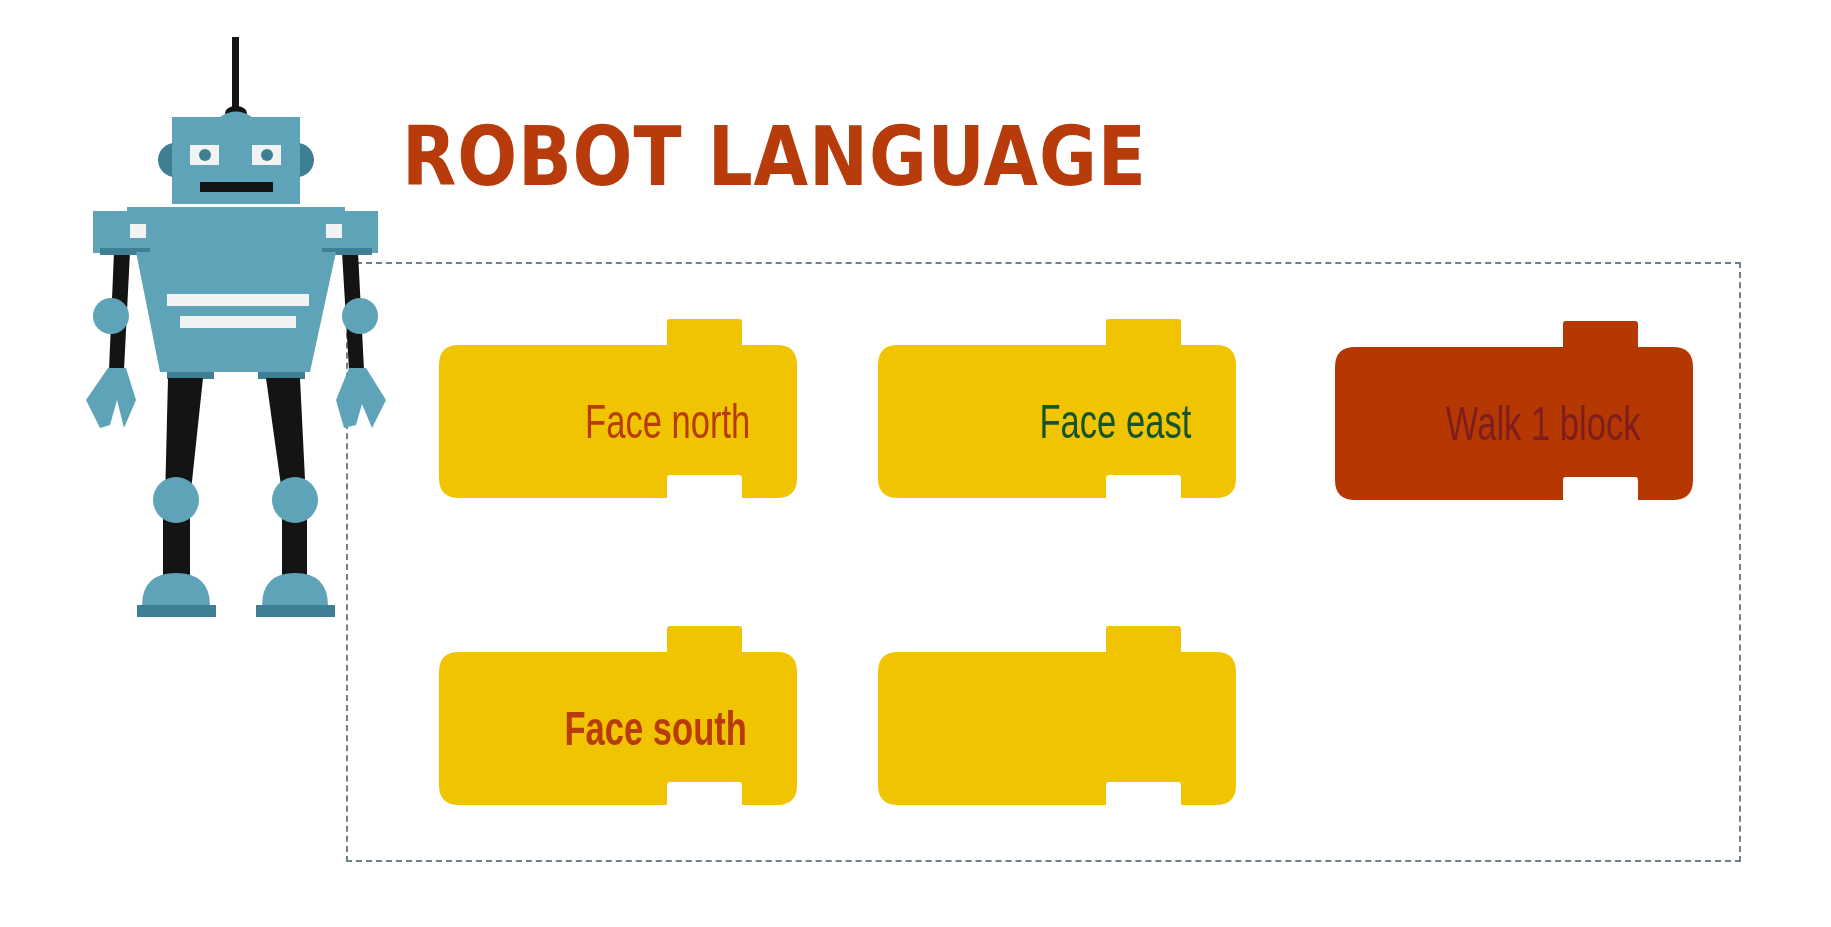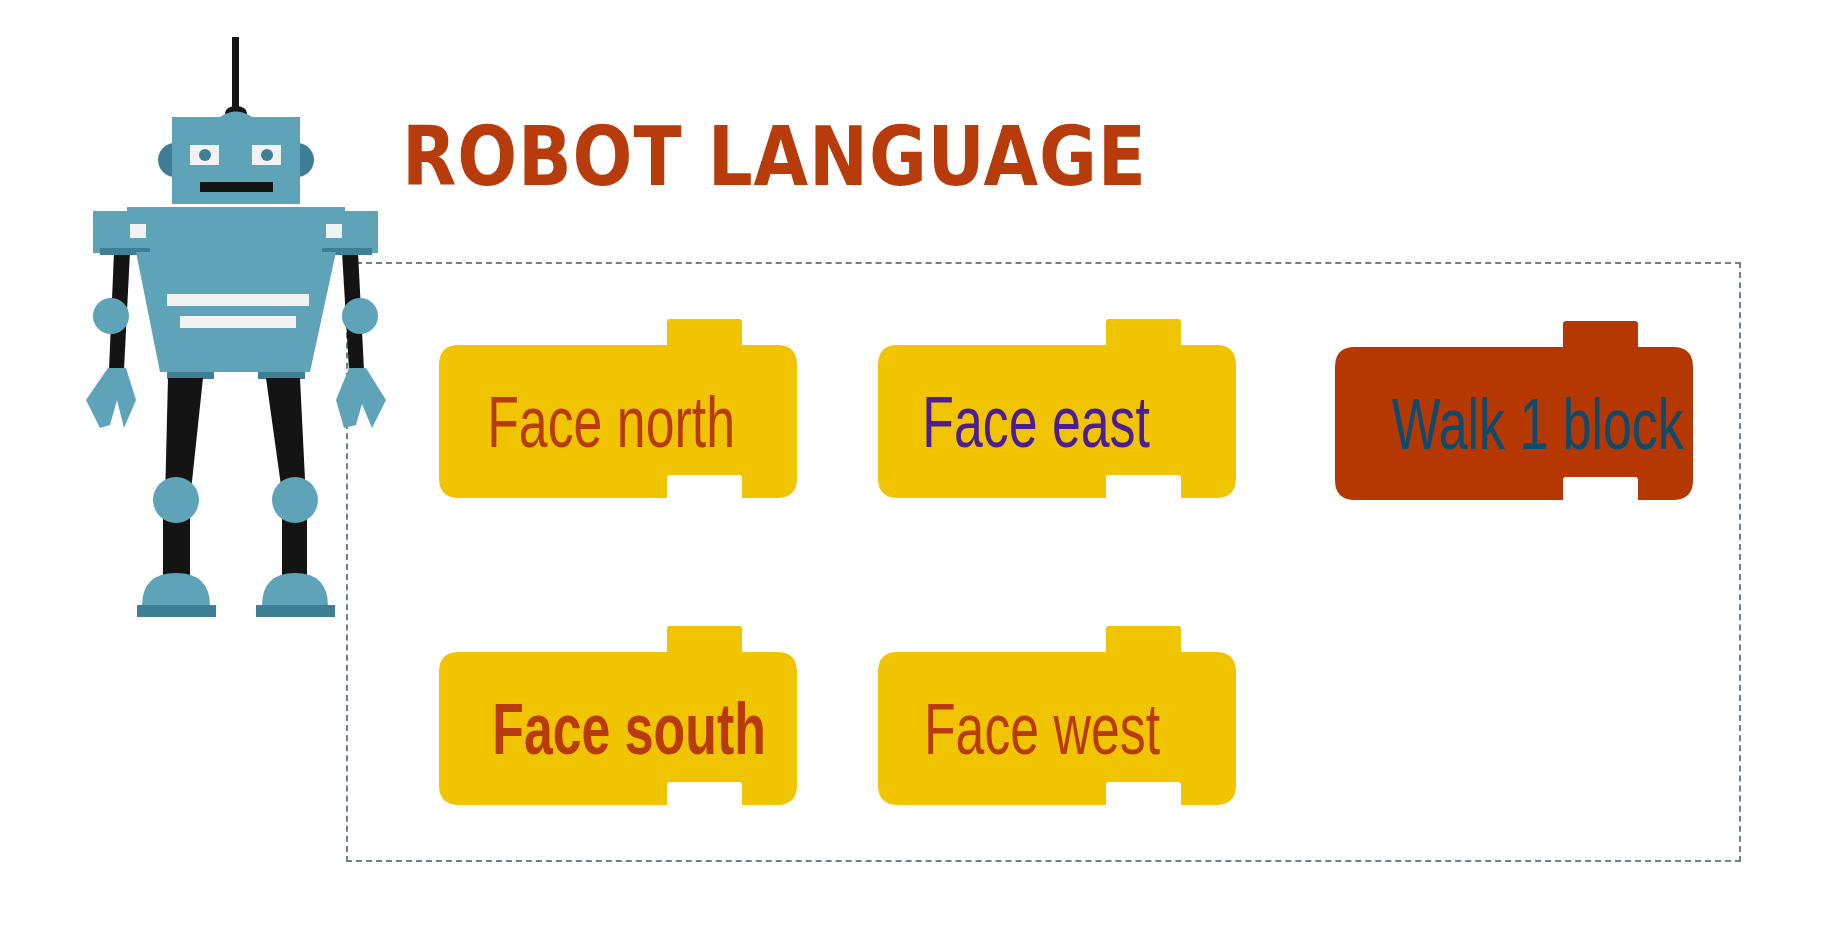--- a/index.html
+++ b/index.html
@@ -12,23 +12,23 @@
     transform: scaleX(0.86); transform-origin: left top;
     white-space: nowrap;
   }
   .frame {
     position: absolute; left: 346px; top: 262px; width: 1395px; height: 600px;
     box-sizing: border-box; border: 2px dashed; z-index: 1;
   }
   .block { position: absolute; width: 358px; height: 182px; z-index: 2; cursor: grab; }
   .block svg { position: absolute; left: 0; top: 0; }
   .block .label {
-    position: absolute; left: 0; right: 2px; top: 29px; height: 153px;
-    display: flex; align-items: center; justify-content: flex-start;
-    font-family: "Liberation Sans", sans-serif; font-size: 72px;
+    position: absolute; left: 0; right: 15px; top: 29px; height: 153px;
+    display: flex; align-items: center; justify-content: flex-end;
+    font-family: "Liberation Sans", sans-serif; font-size: 48px;
     white-space: nowrap;
   }
   .block .label span { display: inline-block; transform: scaleX(0.72); }
 </style>
 </head>
 <body>
 
 <svg class="robot" width="400" height="640" viewBox="0 0 400 640" xmlns="http://www.w3.org/2000/svg">
 
   <rect x="232" y="37" width="7" height="72" fill="#141414"></rect>
@@ -91,41 +91,38 @@
         <path d="M 20 29 L 228 29 L 228 6 Q 228 3 231 3 L 300 3 Q 303 3 303 6 L 303 29 L 338 29 Q 358 29 358 49 L 358 162 Q 358 182 338 182 L 303 182 L 303 162 Q 303 159 300 159 L 231 159 Q 228 159 228 162 L 228 182 L 20 182 Q 0 182 0 162 L 0 49 Q 0 29 20 29 Z" fill="#f0c400"></path>
       </svg>
     <div class="label" style="color: rgb(184, 60, 11);">
         <span>Face north</span>
       </div>
     </div>
     <div class="block" style="left: 878px; top: 316px;">
       <svg width="358" height="182" viewBox="0 0 358 182">
         <path d="M 20 29 L 228 29 L 228 6 Q 228 3 231 3 L 300 3 Q 303 3 303 6 L 303 29 L 338 29 Q 358 29 358 49 L 358 162 Q 358 182 338 182 L 303 182 L 303 162 Q 303 159 300 159 L 231 159 Q 228 159 228 162 L 228 182 L 20 182 Q 0 182 0 162 L 0 49 Q 0 29 20 29 Z" fill="#f0c400"></path>
       </svg>
-    <div class="label" style="color: #4c1d95;">
+    <div class="label" style="color: #14532d;">
         <span>Face east</span>
       </div>
     </div>
     <div class="block" style="left: 1335px; top: 318px;">
       <svg width="358" height="182" viewBox="0 0 358 182">
         <path d="M 20 29 L 228 29 L 228 6 Q 228 3 231 3 L 300 3 Q 303 3 303 6 L 303 29 L 338 29 Q 358 29 358 49 L 358 162 Q 358 182 338 182 L 303 182 L 303 162 Q 303 159 300 159 L 231 159 Q 228 159 228 162 L 228 182 L 20 182 Q 0 182 0 162 L 0 49 Q 0 29 20 29 Z" fill="#b53802"></path>
       </svg>
-    <div class="label" style="color: #0c4a6e;">
+    <div class="label" style="color: #7f1d1d;">
         <span>Walk 1 block</span>
       </div>
     </div>
     <div class="block" style="left: 439px; top: 623px;">
       <svg width="358" height="182" viewBox="0 0 358 182">
         <path d="M 20 29 L 228 29 L 228 6 Q 228 3 231 3 L 300 3 Q 303 3 303 6 L 303 29 L 338 29 Q 358 29 358 49 L 358 162 Q 358 182 338 182 L 303 182 L 303 162 Q 303 159 300 159 L 231 159 Q 228 159 228 162 L 228 182 L 20 182 Q 0 182 0 162 L 0 49 Q 0 29 20 29 Z" fill="#f0c400"></path>
       </svg>
     <div class="label" style="color: rgb(184, 60, 11); font-weight: bold;">
         <span>Face south</span>
       </div>
     </div>
     <div class="block" style="left: 878px; top: 623px;">
       <svg width="358" height="182" viewBox="0 0 358 182">
         <path d="M 20 29 L 228 29 L 228 6 Q 228 3 231 3 L 300 3 Q 303 3 303 6 L 303 29 L 338 29 Q 358 29 358 49 L 358 162 Q 358 182 338 182 L 303 182 L 303 162 Q 303 159 300 159 L 231 159 Q 228 159 228 162 L 228 182 L 20 182 Q 0 182 0 162 L 0 49 Q 0 29 20 29 Z" fill="#f0c400"></path>
       </svg>
-    <div class="label" style="color: rgb(184, 60, 11);">
-        <span>Face west</span>
-      </div>
     </div>
   </div>
 
 </body></html>

